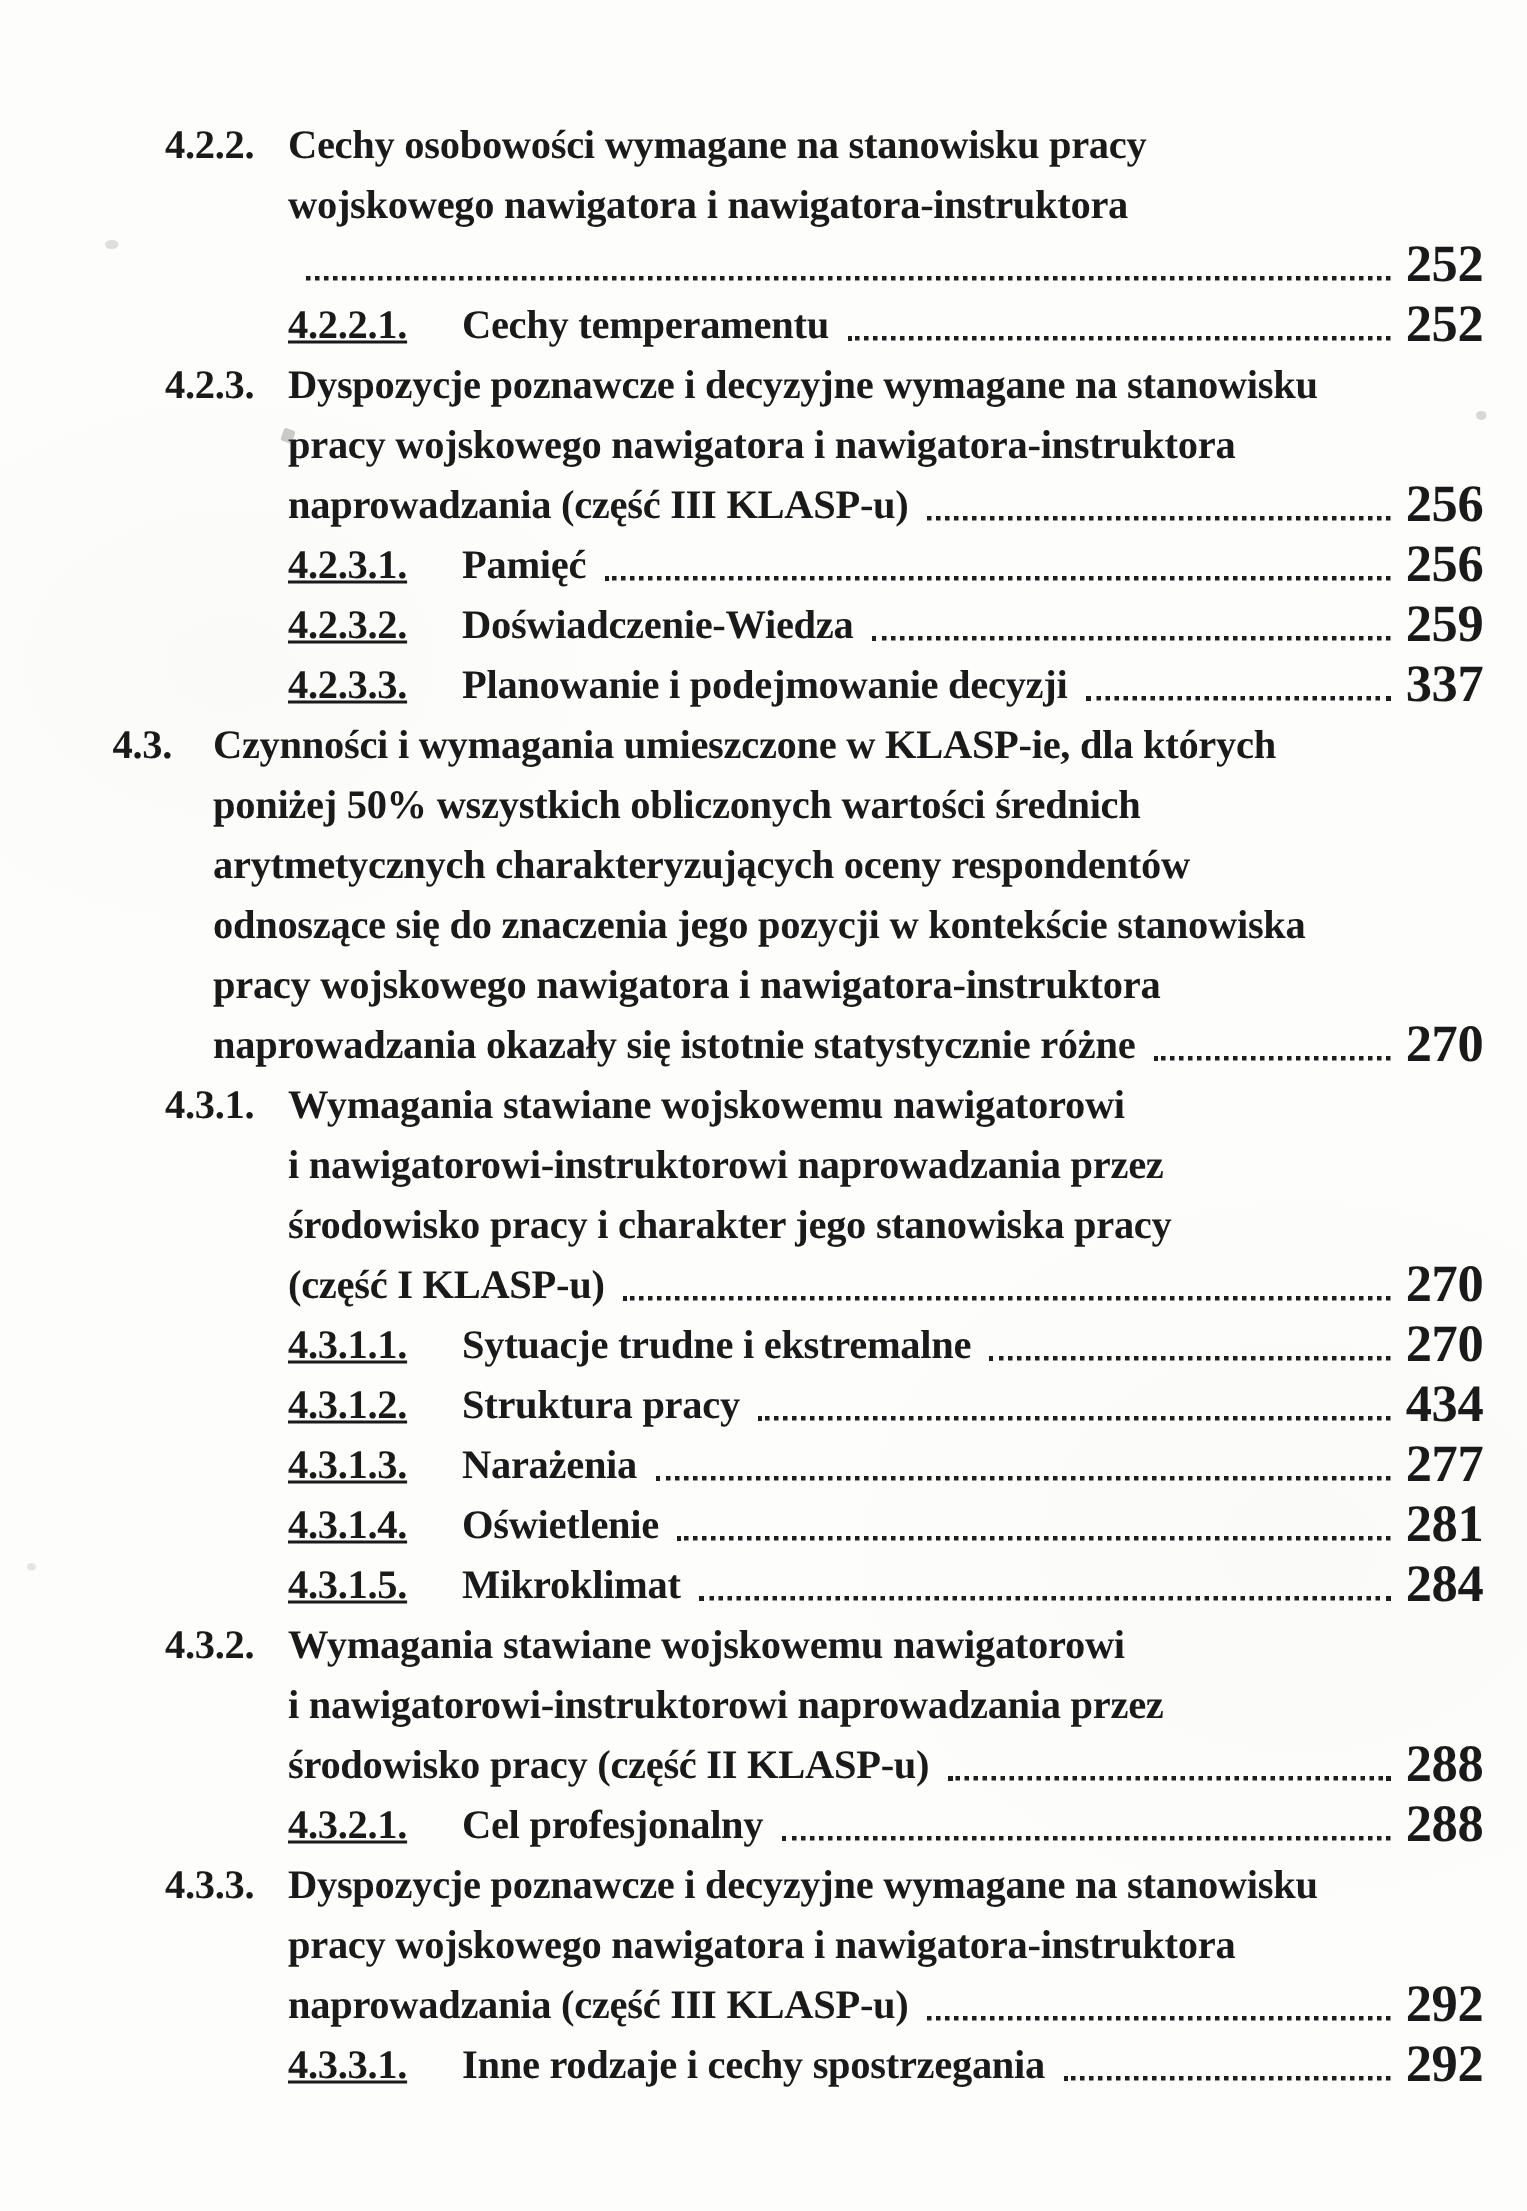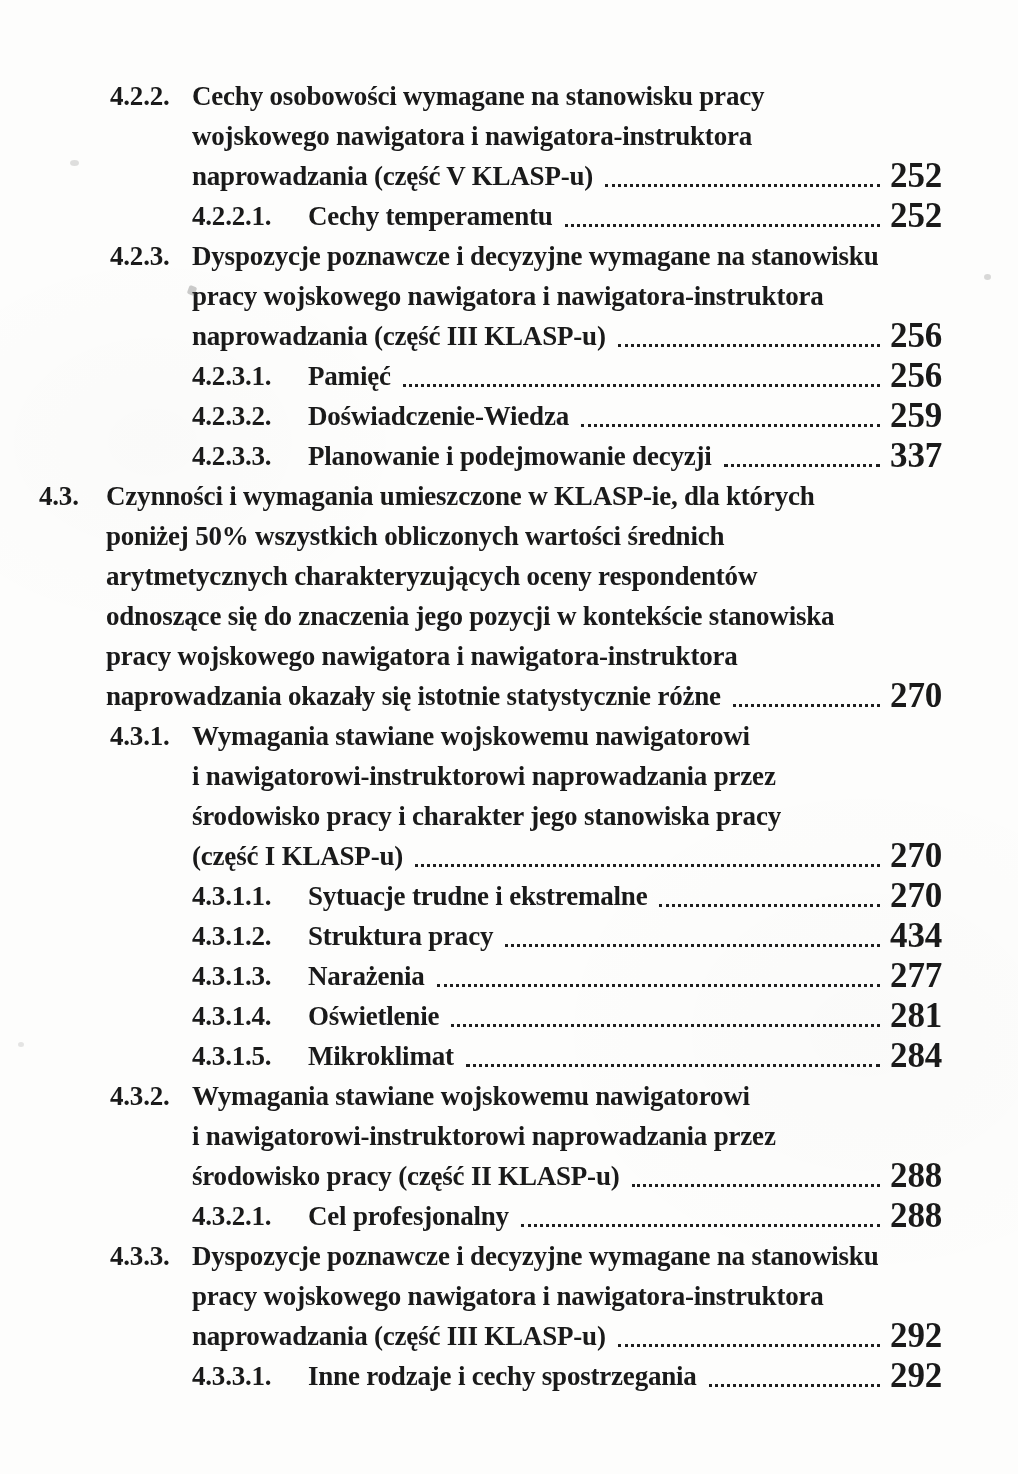--- a/index.html
+++ b/index.html
@@ -26,28 +26,28 @@
   }
   .toc {
     position: absolute;
     top: 76px;
     left: 0;
     right: 0;
   }
   .entry {
     display: flex;
     align-items: flex-start;
-    padding-right: 76px;  
-  }
-  .entry.l2 { margin-left: 39px;  }
+    padding-right: 29px;  
+  }
+  .entry.l2 { margin-left: 75px;  }
   .entry.l2 > .num { width: 67px;  }
   .entry.l3 { margin-left: 110px; }
   .entry.l3 > .num { width: 82px;  }
   .entry.l4 { margin-left: 192px; }
-  .entry.l4 > .num { width: 116px; }
+  .entry.l4 > .num { width: 116px; text-decoration: underline; }
   .num {
     flex: none;
     font-size: 27px;
     line-height: 40px;
     font-weight: bold;
     letter-spacing: -0.2px;
     white-space: nowrap;
   }
   .body {
     flex: 1;
@@ -93,21 +93,20 @@
 
 <div class="scan-texture"></div>
 
 <div class="toc">
     <div class="entry l3">
     <div class="num">4.2.2.</div>
     <div class="body">
         <div class="line">Cechy osobowości wymagane na stanowisku pracy</div>
         <div class="line">wojskowego nawigatora i nawigatora-instruktora</div>
         <div class="line last">
-          <span class="txt">naprowadzania (część V KLASP-u)</span>
           <span class="leader"></span>
           <span class="pg">252</span>
         </div>
       </div>
   </div>
     <div class="entry l4">
     <div class="num">4.2.2.1.</div>
     <div class="body">
         <div class="line last">
           <span class="txt">Cechy temperamentu</span>

